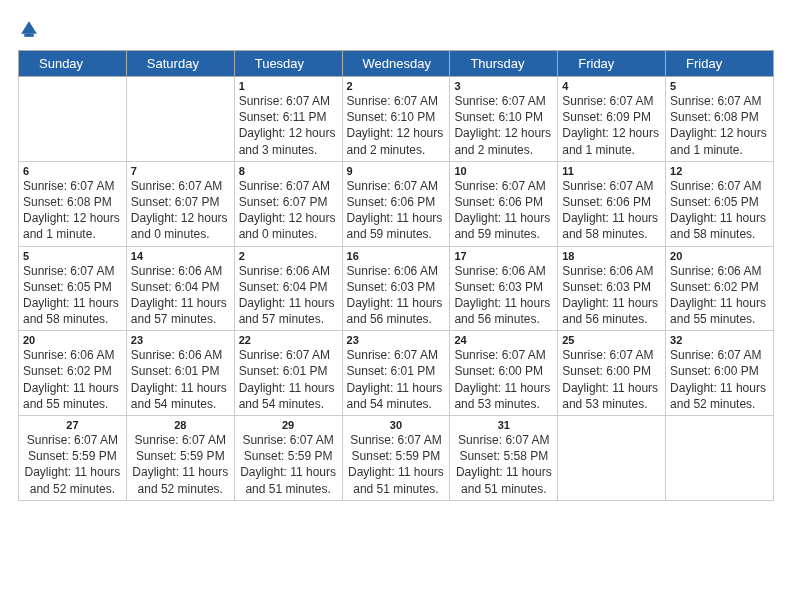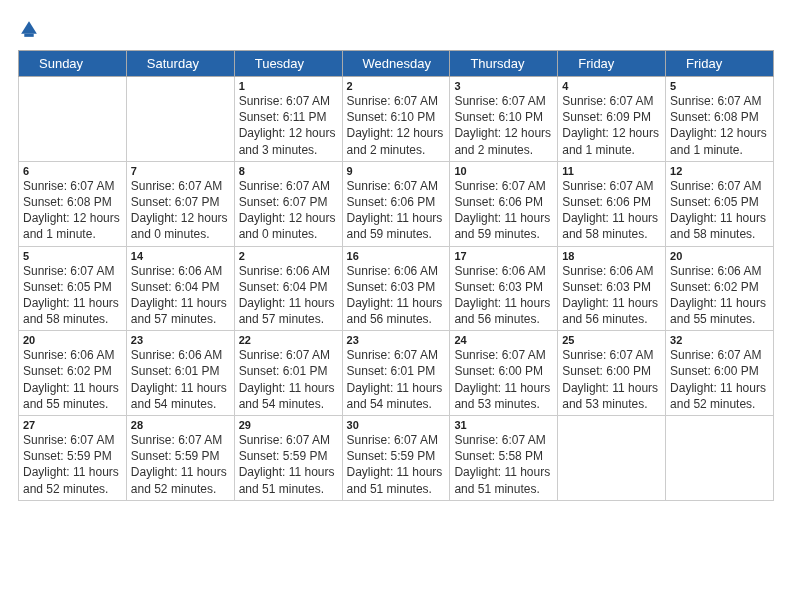--- a/index.html
+++ b/index.html
@@ -77,20 +77,21 @@
       vertical-align: top;
       border: 1px solid #ccc;
       padding: 3px 4px;
       font-size: 9px;
       color: #333;
       height: 80px;
       background: #fff;
     }
     .calendar tbody tr:last-child td {
       height: 72px;
+      text-align: center;
     }
     .day-num {
       font-size: 11px;
       font-weight: bold;
       color: #222;
       display: block;
       margin-bottom: 1px;
     }
     .day-info {
       font-size: 12px;

